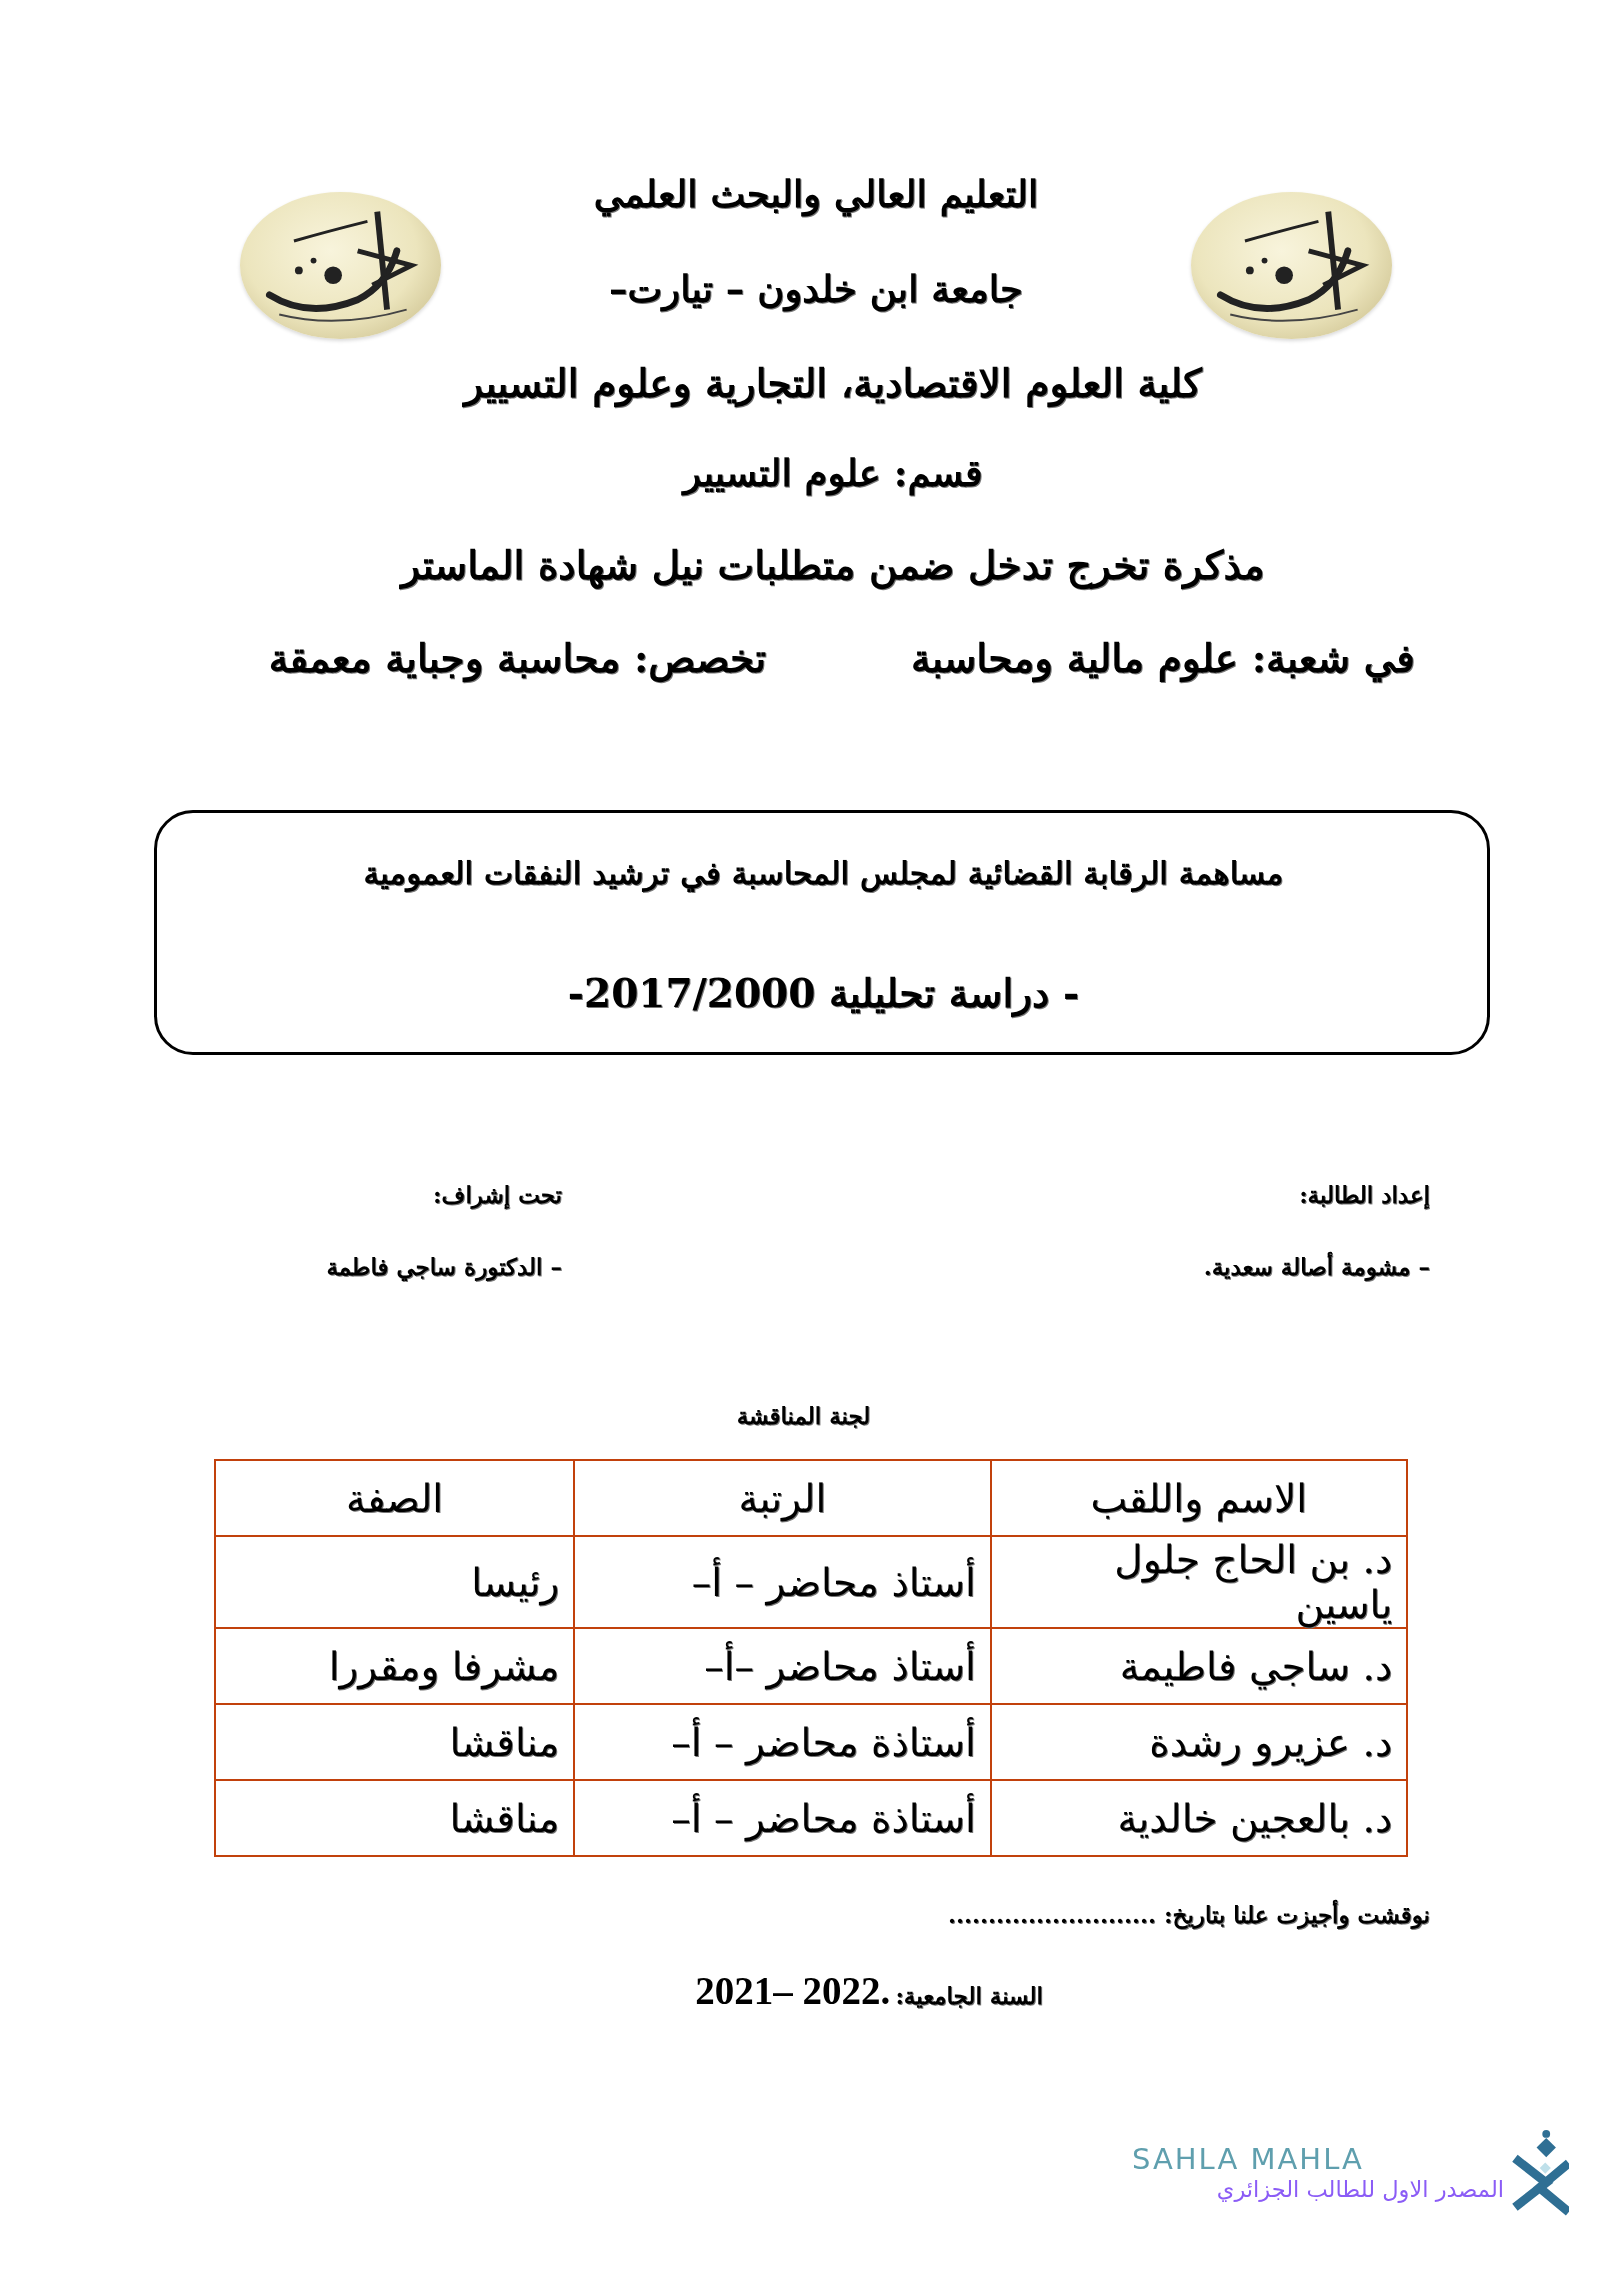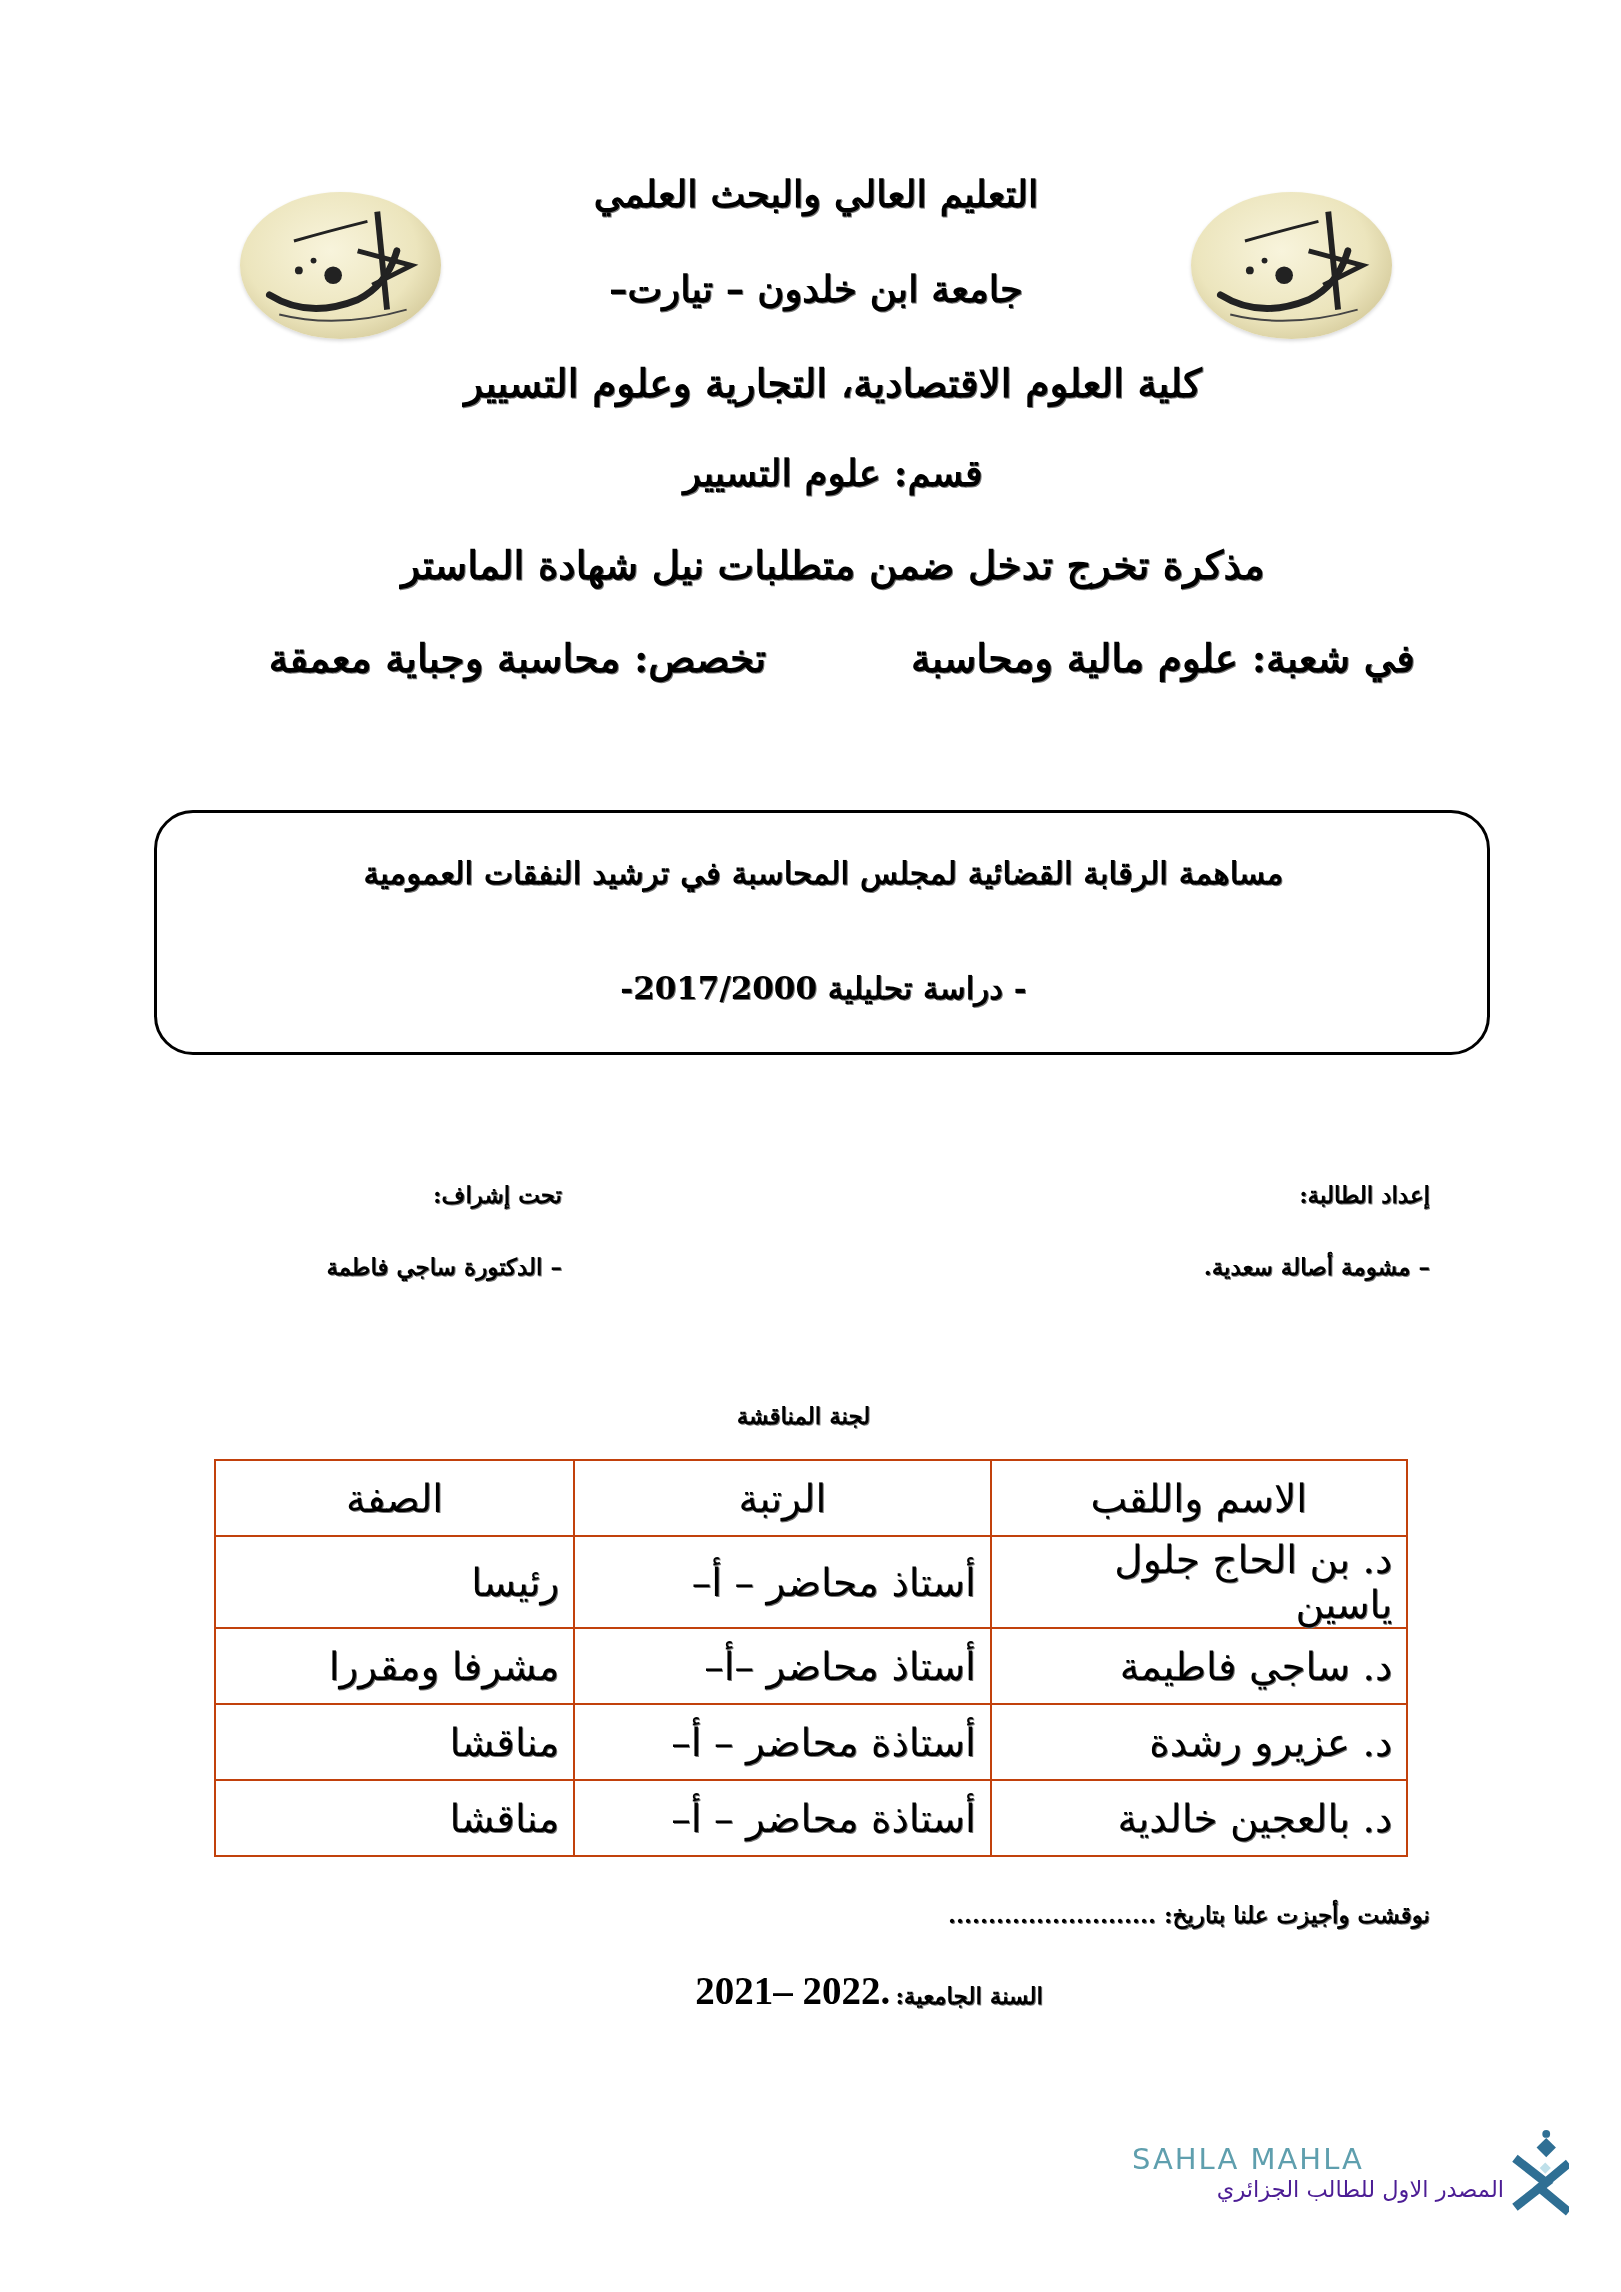--- a/index.html
+++ b/index.html
@@ -15,37 +15,37 @@
     background:radial-gradient(ellipse at 45% 40%, #f8f4dc 0%, #ece5bd 55%, #cfc493 85%, #b8ad7c 100%);
     box-shadow:0 2px 3.9px rgba(0,0,0,0.15); overflow:hidden; }
   .emblem svg { width:100%; height:100%; display:block; }
 
   .h1 { font-size:37px; }
   .h2 { font-size:39px; }
 
   .title-box { left:154px; top:810px; width:1336px; height:245px;
     border:3.9px solid #000; border-radius:39px; box-sizing:border-box; }
   .title-main { font-size:31px; }
-  .title-sub { font-size:31px; }
+  .title-sub { font-size:39px; }
 
   .label { font-size:23px; }
 
   table.committee { position:absolute; left:214px; top:1459px; width:1194px;
     border-collapse:collapse; direction:rtl; }
   table.committee td, table.committee th { border:2px solid #c2410c; height:74px;
     font-size:39px; font-weight:normal; padding:0 13.7px; text-shadow:1px 1px 0 #777; }
   table.committee th { text-align:center; }
   table.committee td { text-align:right; }
   .c-name { width:419px; }
   .c-rank { width:420px; }
   .c-role { width:356px; }
 
   .logo-text { font-family:"DejaVu Sans", sans-serif; color:#5f9fae; font-size:29px;
     letter-spacing:2px; }
-  .logo-sub { font-family:"DejaVu Sans", sans-serif; color:#4c1d95; font-size:22.5px; direction:rtl; }
+  .logo-sub { font-family:"DejaVu Sans", sans-serif; color:#8b5cf6; font-size:22.5px; direction:rtl; }
 </style>
 </head>
 <body>
 
 <div class="abs emblem" style="left:240px; top:192px;">
   <svg viewBox="0 0 205 150">
     <path d="M30 105 Q70 130 120 110 Q150 95 160 60" stroke="#222" stroke-width="7" fill="none" stroke-linecap="round"></path>
     <path d="M55 50 Q90 40 130 30" stroke="#222" stroke-width="3" fill="none"></path>
     <path d="M140 20 L150 120" stroke="#222" stroke-width="6" fill="none"></path>
     <path d="M120 60 L175 75 L135 95" stroke="#222" stroke-width="5" fill="none"></path>

